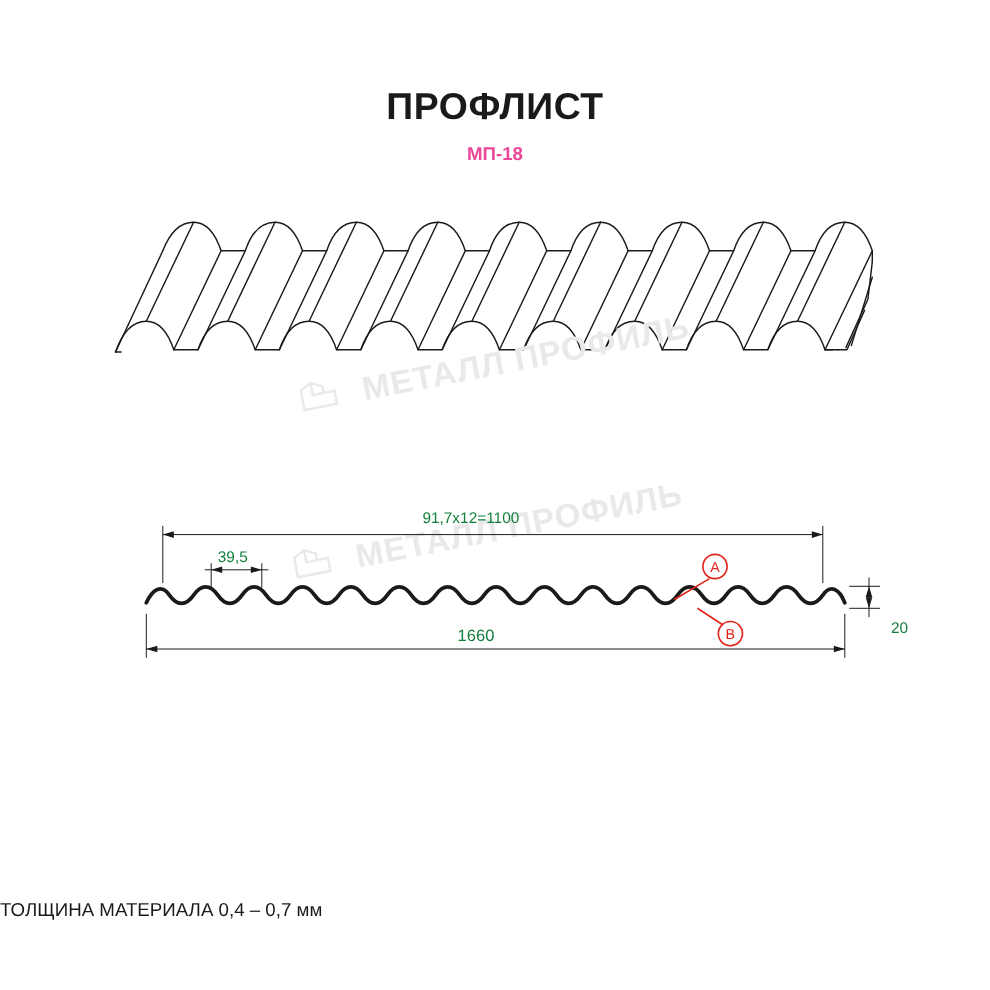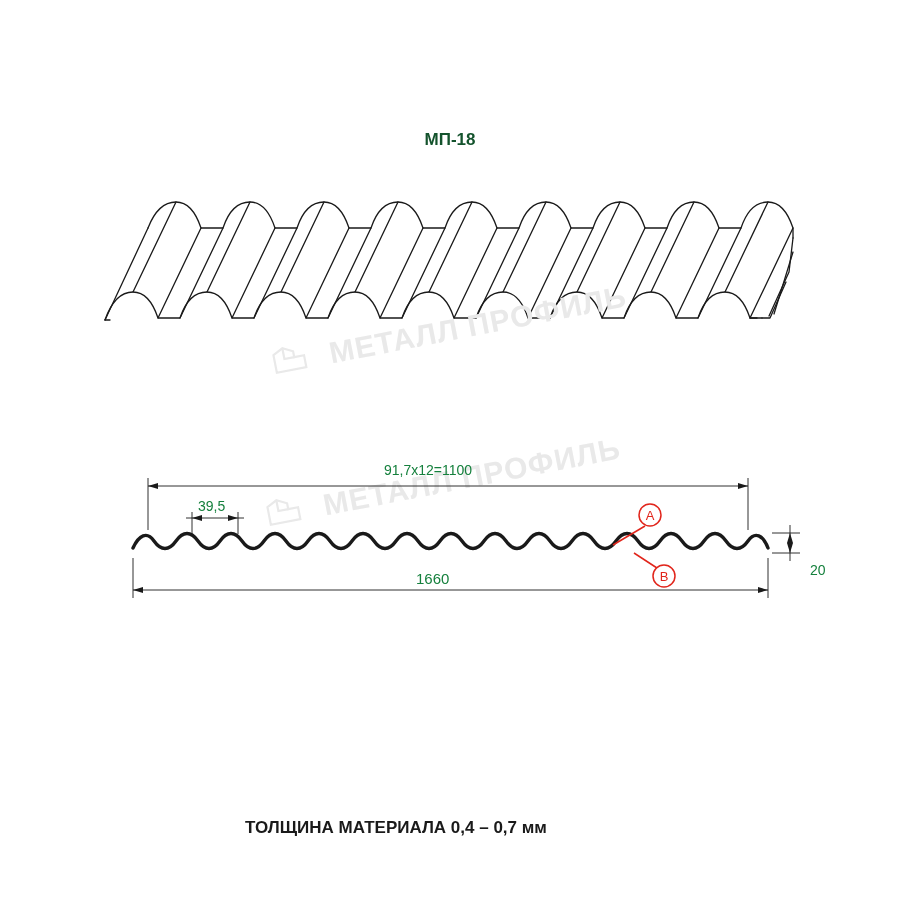--- a/index.html
+++ b/index.html
@@ -32,30 +32,30 @@
     color: #1a1a1a;
   }
   .subtitle {
     position: absolute;
     top: 130px;
     left: 0;
     width: 900px;
     text-align: center;
     font-size: 17px;
     font-weight: bold;
-    color: #14532d;
+    color: #ec4899;
   }
   .footnote {
     position: absolute;
     top: 818px;
     left: 0;
     width: 792px;
-    text-align: center;
+    text-align: left;
     font-size: 17px;
-    font-weight: bold;
+    font-weight: normal;
     color: #1a1a1a;
   }
   .drawing {
     position: absolute;
     top: 0;
     left: 0;
   }
   .wm {
     position: absolute;
     color: #e9e9e9;
@@ -83,20 +83,21 @@
   .dim-1150 { top: 570px; left: 416px; font-size: 15px; }
   .dim-total { top: 462px; left: 384px; font-size: 14px; }
   .dim-917 { top: 498px; left: 198px; font-size: 14px; }
   .dim-18 { top: 562px; left: 810px; font-size: 14px; }
 </style>
 </head>
 <body>
 
 <div class="page">
 
+  <div class="title">ПРОФЛИСТ</div>
   <div class="subtitle">МП-18</div>
 
   <svg class="drawing" width="900" height="900" viewBox="0 0 900 900">
     <g fill="none" stroke="#1a1a1a" stroke-width="1.3" stroke-linejoin="round" stroke-linecap="round">
 
       <path d="M105,320
                C112,300 122,292 133,292 C144,292 152,300 158,318
                L180,318
                C186,300 196,292 207,292 C218,292 226,300 232,318
                L254,318

